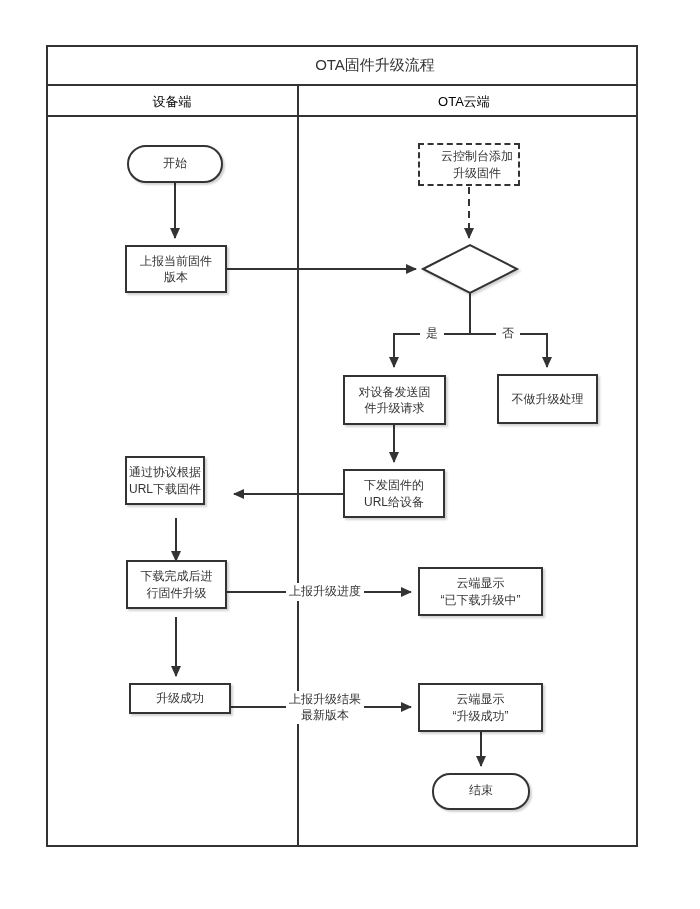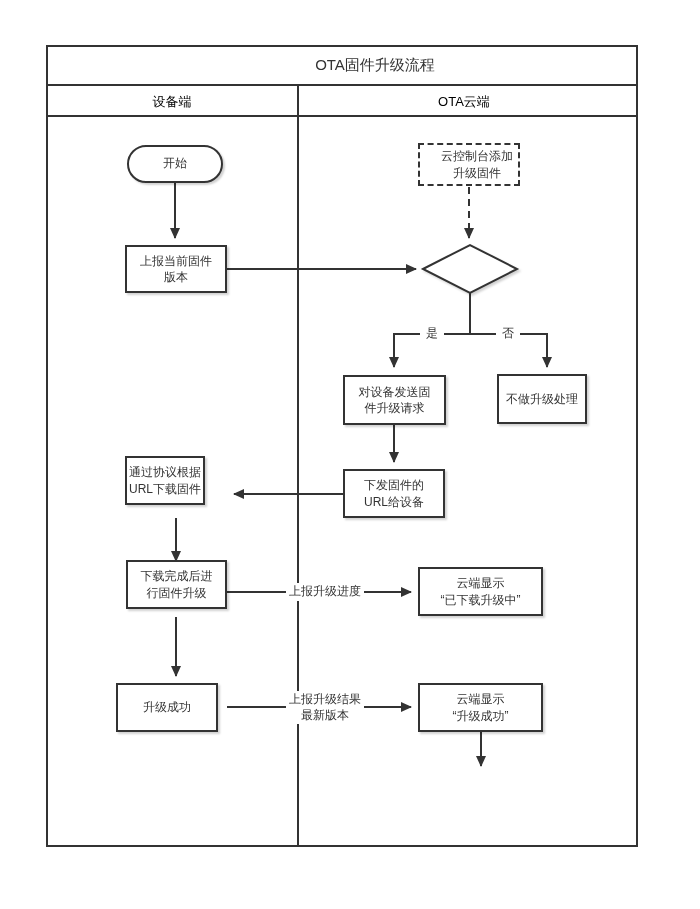--- a/index.html
+++ b/index.html
@@ -153,39 +153,40 @@
   <div class="node" style="left:125px; top:245px; width:102px; height:48px;">上报当前固件
 版本</div>
 
   <div class="node dashed" style="left:418px; top:143px; width:102px; height:43px; box-shadow:none;">云控制台添加
 升级固件</div>
 
 
   <div class="node" style="left:343px; top:375px; width:103px; height:50px;">对设备发送固
 件升级请求</div>
 
-  <div class="node" style="left:497px; top:374px; width:90px; height:50px;">不做升级处理</div>
+  <div class="node" style="left:497px; top:374px; width:101px; height:50px;">不做升级处理</div>
 
   <div class="node" style="left:343px; top:469px; width:102px; height:49px;">下发固件的
 URL给设备</div>
 
   <div class="node" style="left:125px; top:456px; width:80px; height:49px;">通过协议根据
 URL下载固件</div>
 
   <div class="node" style="left:126px; top:560px; width:101px; height:49px;">下载完成后进
 行固件升级</div>
 
   <div class="node" style="left:418px; top:567px; width:125px; height:49px;">云端显示
 “已下载升级中”</div>
 
-  <div class="node" style="left:116px; top:683px; width:102px; height:49px;">升级成功</div>
+  <div class="node" style="left:129px; top:683px; width:102px; height:31px;">升级成功</div>
 
   <div class="node" style="left:418px; top:683px; width:125px; height:49px;">云端显示
 “升级成功”</div>
 
+  <div class="node stadium" style="left:432px; top:773px; width:98px; height:37px; border-radius:18px;">结束</div>
 
   <div class="edge-label" style="left:420px; top:325px; width:24px; height:18px;">是</div>
   <div class="edge-label" style="left:496px; top:325px; width:24px; height:18px;">否</div>
   <div class="edge-label" style="left:286px; top:583px; width:78px; height:18px;">上报升级进度</div>
   <div class="edge-label" style="left:286px; top:691px; width:78px; height:33px;">上报升级结果
 最新版本</div>
 
 </div>
 
 </body></html>

